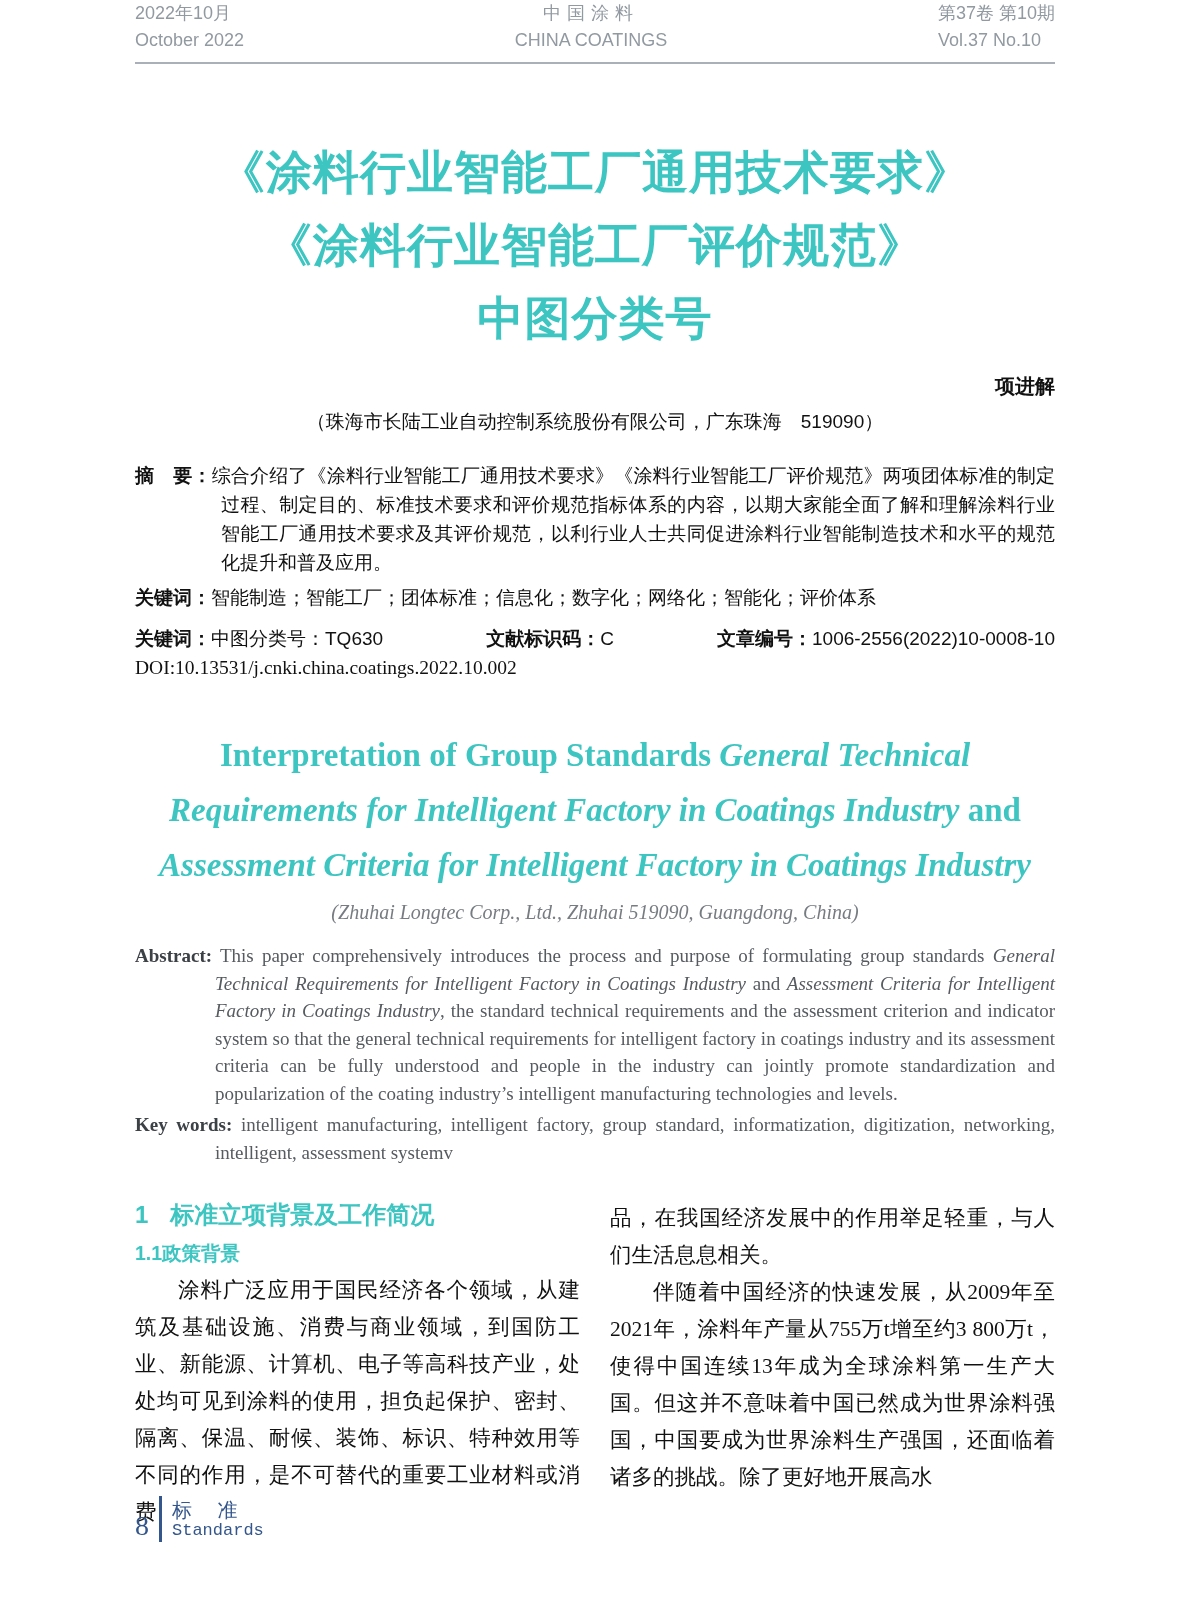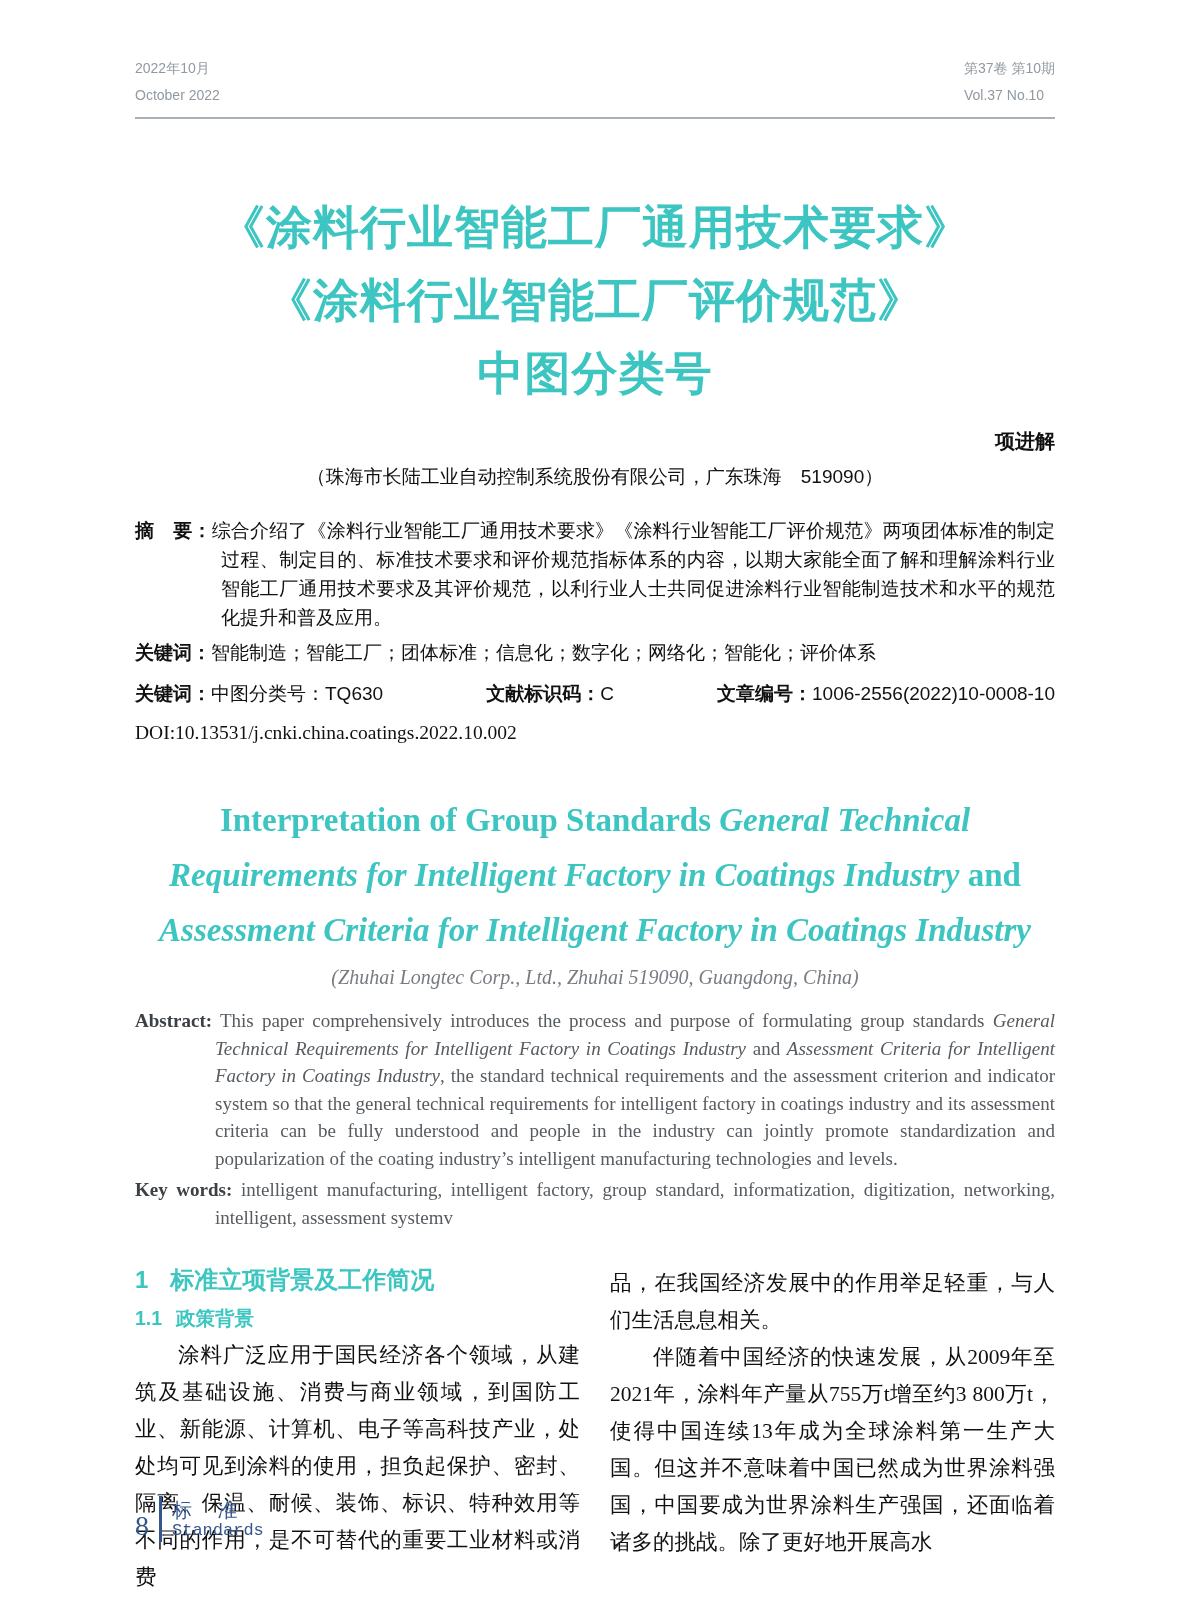--- a/index.html
+++ b/index.html
@@ -14,25 +14,24 @@
     color: #111;
     overflow: hidden;
   }
   .content { padding: 0 132px 0 135px; }
 
   
   .jheader {
     display: flex;
     justify-content: space-between;
     align-items: flex-end;
-    padding-top: 55px;
     padding-bottom: 8px;
     border-bottom: 2px solid #a9b0b7;
     color: var(--header-gray);
-    font-size: 14px;
+    font-size: 18px;
     line-height: 27px;
   }
   .jheader .col { white-space: nowrap; }
   .jheader .center { text-align: center; }
   .jheader .right { text-align: left; }
   .jheader .cn { letter-spacing: 6px; }
 
   
   .title-cn {
     margin-top: 72px;
@@ -51,21 +50,21 @@
   .front { margin-top: 26px; font-size: 19px; line-height: 29px; }
   .hang { padding-left: 86px; text-indent: -86px; text-align: justify; }
   .front .lbl { font-weight: bold; }
   .kw-row { margin-top: 6px; }
   .meta-row {
     margin-top: 12px;
     display: flex;
     justify-content: space-between;
   }
   .doi {
-    margin-top: 10px;
+    margin-top: 0;
     font-family: "Liberation Serif", serif;
     font-size: 19.5px;
   }
 
   
   .title-en {
     margin-top: 46px;
     text-align: center;
     color: var(--accent);
     font-family: "Liberation Serif", serif;
@@ -115,21 +114,21 @@
   }
   .h1 .num { margin-right: 22px; }
   .h2 {
     font-family: "Liberation Sans", sans-serif;
     color: var(--accent);
     font-weight: bold;
     font-size: 19.5px;
     line-height: 26px;
     margin-bottom: 6px;
   }
-  .h2 .num { margin-right: 14px; }
+  .h2 .num { }
   .para-indent { text-indent: 2em; }
 
   
   .pfooter {
     position: absolute;
     left: 135px;
     bottom: 58px;
     display: flex;
     align-items: center;
     color: var(--footer-navy);
@@ -147,20 +146,24 @@
 </head>
 <body>
 
 <div class="page">
   <div class="content">
 
     <div class="jheader">
       <div class="col left">
         <div>2022年10月</div>
         <div>October 2022</div>
+      </div>
+      <div class="col center">
+        <div class="cn">中国涂料</div>
+        <div>CHINA COATINGS</div>
       </div>
       <div class="col right">
         <div>第37卷 第10期</div>
         <div>Vol.37  No.10</div>
       </div>
     </div>
 
     <div class="title-cn">
       <div>《涂料行业智能工厂通用技术要求》</div>
       <div>《涂料行业智能工厂评价规范》</div>

